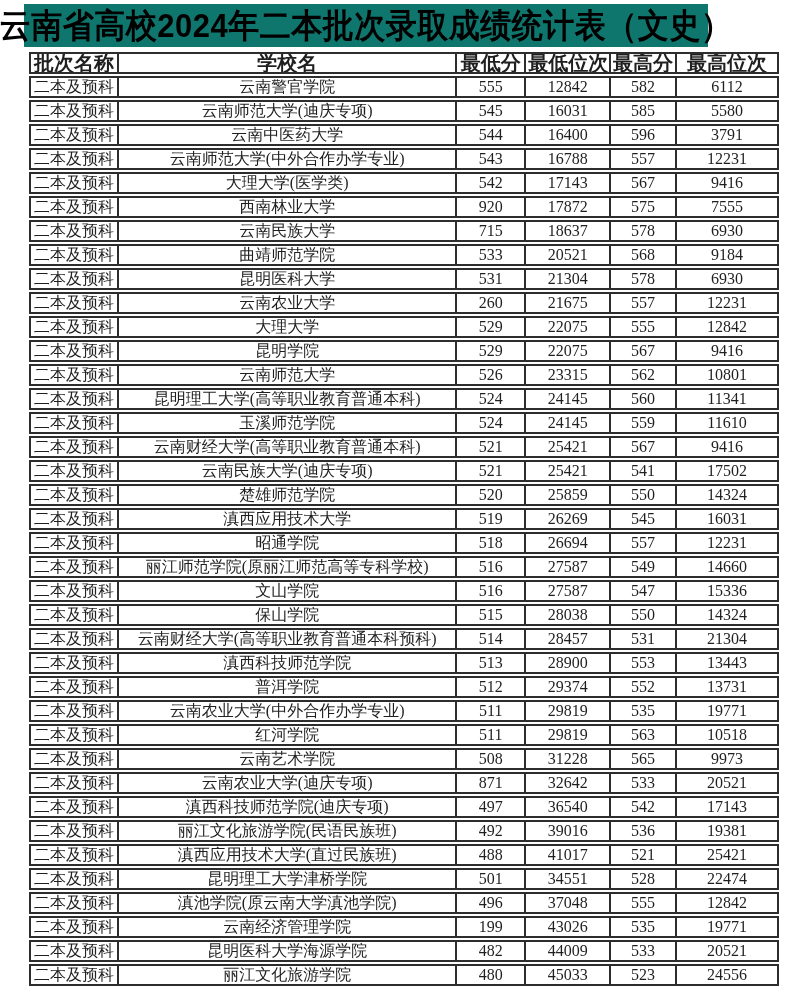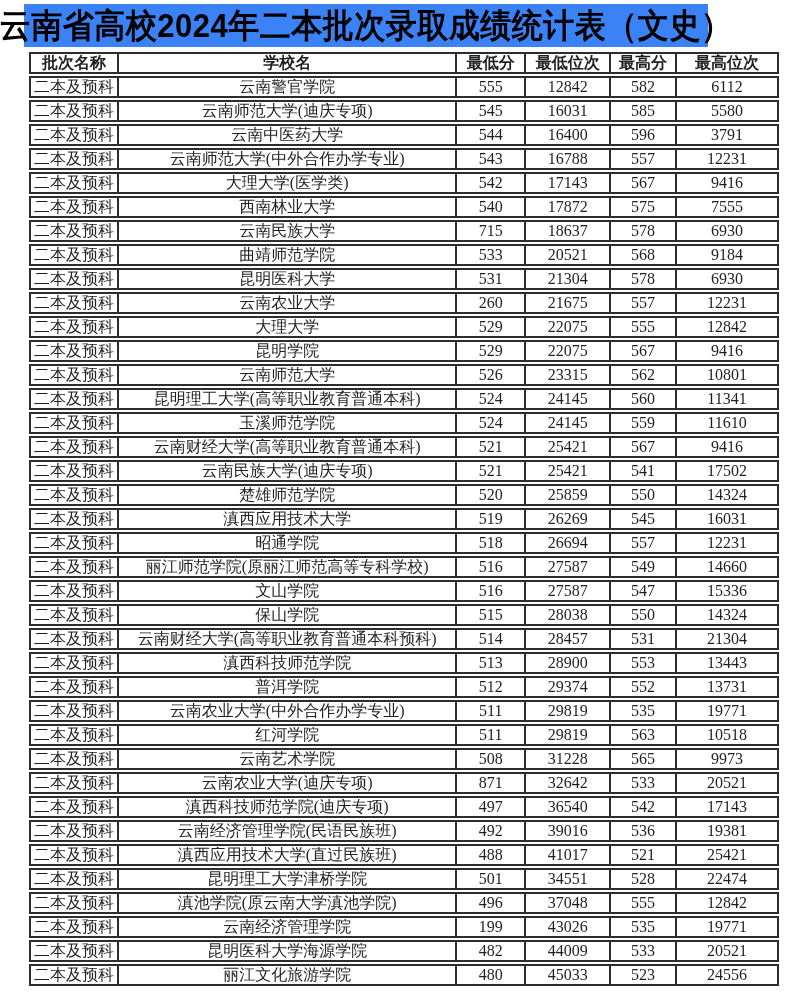--- a/index.html
+++ b/index.html
@@ -12,21 +12,21 @@
   .page {
     width: 800px;
     height: 1001px;
     background: #ffffff;
     overflow: hidden;
   }
   .title-band {
     margin: 4px 24px 0 24px;
     width: 684px;
     height: 43px;
-    background: #3b82f6;
+    background: #0f766e;
     display: flex;
     align-items: center;
     justify-content: center;
   }
   .title-band h1 {
     font-family: "Liberation Sans", "DejaVu Sans", sans-serif;
     font-weight: 900;
     font-size: 31px;
     letter-spacing: 0.5px;
     color: #000000;
@@ -55,21 +55,21 @@
     line-height: 18px;
     white-space: nowrap;
     overflow: hidden;
     color: #1f1f1f;
   }
   .score-table th:first-child, .score-table td:first-child {
     border-left: 2px solid #2d2d2d;
   }
   .score-table th {
     font-weight: bold;
-    font-size: 16px;
+    font-size: 20px;
   }
   .score-table td.school-cell { letter-spacing: 0; }
   .score-table td.num-cell {
     font-family: "Liberation Serif", "DejaVu Serif", serif;
   }
 </style>
 </head>
 <body>
 
 <div class="page">
@@ -135,21 +135,21 @@
             <td class="">二本及预科</td>
             <td class="school-cell">大理大学(医学类)</td>
             <td class="num-cell">542</td>
             <td class="num-cell">17143</td>
             <td class="num-cell">567</td>
             <td class="num-cell">9416</td>
           </tr>
           <tr>
             <td class="">二本及预科</td>
             <td class="school-cell">西南林业大学</td>
-            <td class="num-cell">540</td>
+            <td class="num-cell">920</td>
             <td class="num-cell">17872</td>
             <td class="num-cell">575</td>
             <td class="num-cell">7555</td>
           </tr>
           <tr>
             <td class="">二本及预科</td>
             <td class="school-cell">云南民族大学</td>
             <td class="num-cell">715</td>
             <td class="num-cell">18637</td>
             <td class="num-cell">578</td>
@@ -342,21 +342,21 @@
           <tr>
             <td class="">二本及预科</td>
             <td class="school-cell">滇西科技师范学院(迪庆专项)</td>
             <td class="num-cell">497</td>
             <td class="num-cell">36540</td>
             <td class="num-cell">542</td>
             <td class="num-cell">17143</td>
           </tr>
           <tr>
             <td class="">二本及预科</td>
-            <td class="school-cell">云南经济管理学院(民语民族班)</td>
+            <td class="school-cell">丽江文化旅游学院(民语民族班)</td>
             <td class="num-cell">492</td>
             <td class="num-cell">39016</td>
             <td class="num-cell">536</td>
             <td class="num-cell">19381</td>
           </tr>
           <tr>
             <td class="">二本及预科</td>
             <td class="school-cell">滇西应用技术大学(直过民族班)</td>
             <td class="num-cell">488</td>
             <td class="num-cell">41017</td>

